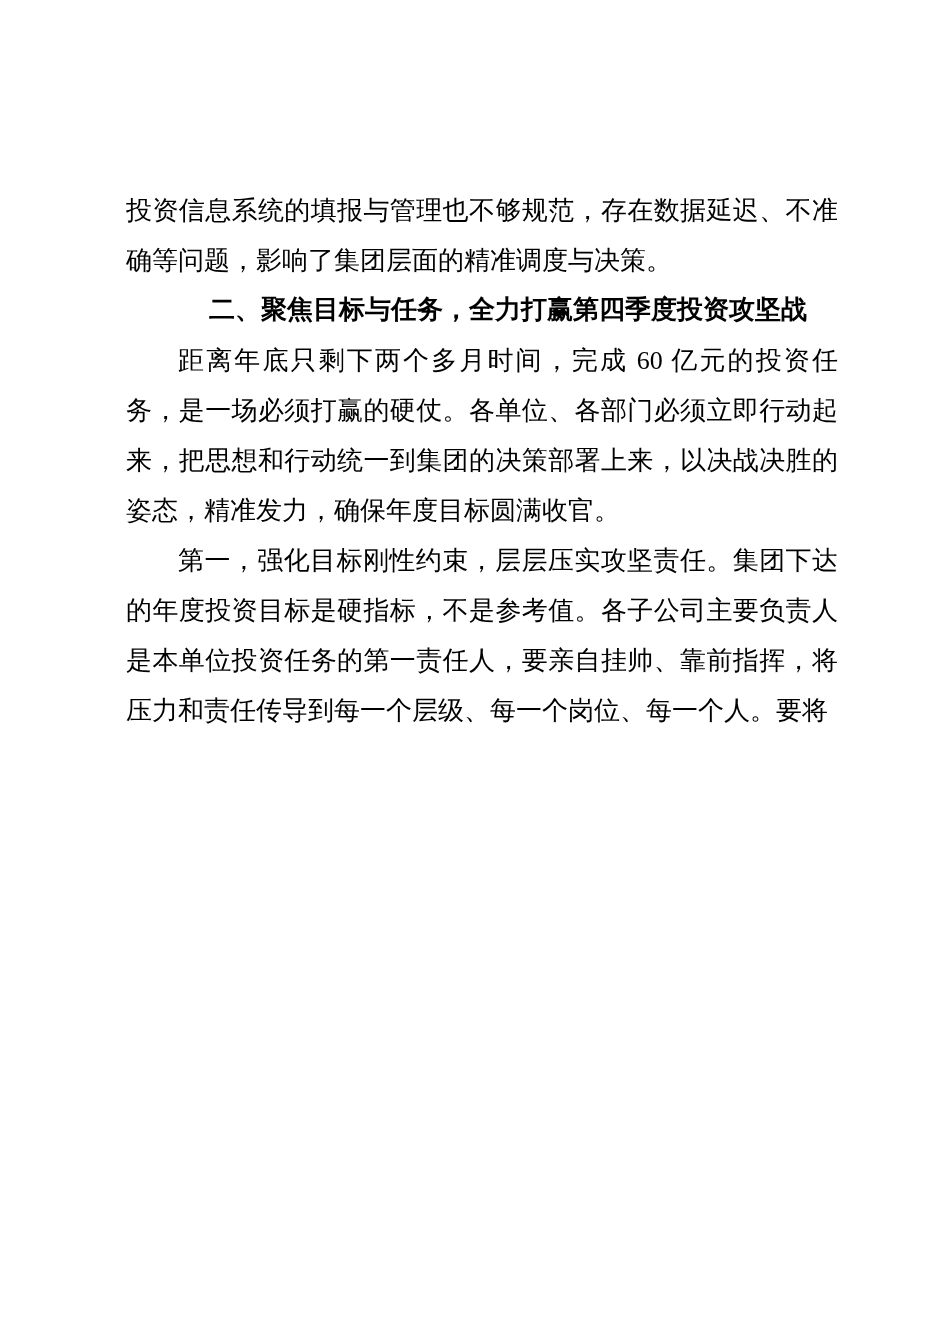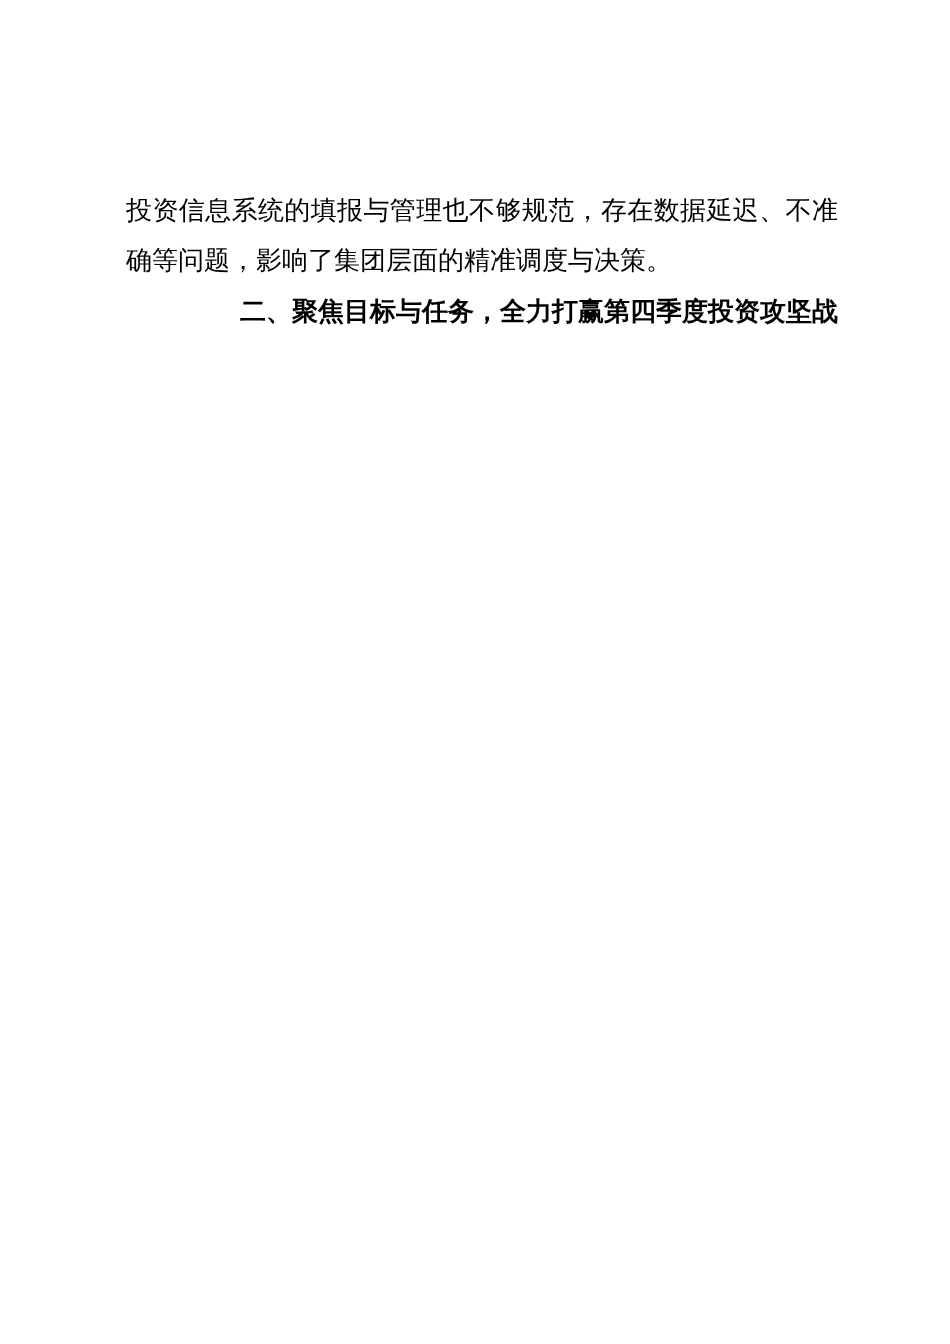--- a/index.html
+++ b/index.html
@@ -30,26 +30,28 @@
     color: #000000;
     text-align: justify;
     text-justify: inter-ideograph;
     word-break: normal;
     overflow-wrap: break-word;
   }
   .content p.indent {
     text-indent: 52px;
   }
   .content p.heading {
-    font-family: Liberation Sans, sans-serif;
+    font-family: Liberation Mono, monospace;
     font-weight: 700;
-    text-align: right;
+    text-align: center;
   }
 </style>
 </head>
 <body>
 
 <div class="page">
   <div class="content">
     <p>投资信息系统的填报与管理也不够规范，存在数据延迟、不准确等问题，影响了集团层面的精准调度与决策。</p>
     <p class="indent heading">二、聚焦目标与任务，全力打赢第四季度投资攻坚战</p>
+    <p class="indent">距离年底只剩下两个多月时间，完成 60 亿元的投资任务，是一场必须打赢的硬仗。各单位、各部门必须立即行动起来，把思想和行动统一到集团的决策部署上来，以决战决胜的姿态，精准发力，确保年度目标圆满收官。</p>
+    <p class="indent">第一，强化目标刚性约束，层层压实攻坚责任。集团下达的年度投资目标是硬指标，不是参考值。各子公司主要负责人是本单位投资任务的第一责任人，要亲自挂帅、靠前指挥，将压力和责任传导到每一个层级、每一个岗位、每一个人。要将</p>
   </div>
 </div>
 
 </body></html>

